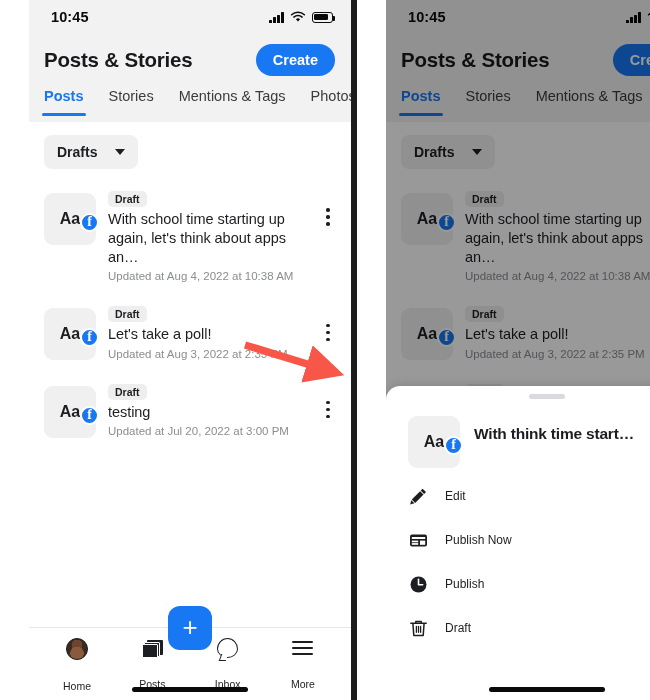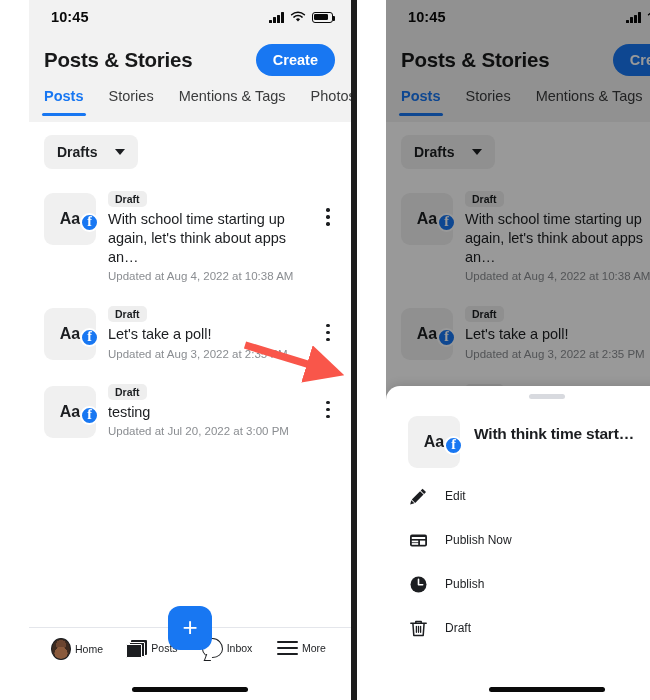--- a/index.html
+++ b/index.html
@@ -65,21 +65,21 @@
   .badge{display:inline-block;background:#eeeeee;border-radius:5px;font-size:10.5px;font-weight:bold;
          color:#1c1e21;padding:2px 7px;margin-bottom:3px;}
   .draft-title{font-size:14.5px;color:#1c1e21;line-height:1.32;letter-spacing:-.05px;}
   .draft-meta{font-size:11.5px;color:#8a8d91;margin-top:3px;}
   .kebab{flex:0 0 auto;width:18px;height:44px;display:flex;flex-direction:column;align-items:center;justify-content:center;gap:3.5px;margin-top:8px;cursor:pointer;}
   .kebab i{display:block;width:3.4px;height:3.4px;border-radius:50%;background:#1c1e21;}
 
   
   .bottomnav{position:absolute;left:0;right:0;bottom:0;height:72px;background:#fff;border-top:1px solid #e4e6eb;}
   .navrow{display:flex;align-items:flex-start;justify-content:space-between;padding:10px 22px 0;}
-  .navitem{width:52px;display:flex;align-items:center;gap:4px;cursor:pointer;}
+  .navitem{width:52px;display:flex;flex-direction:column;align-items:center;gap:20px;cursor:pointer;}
   .navlabel{font-size:10.5px;color:#1c1e21;}
   .avatar{width:22px;height:22px;border-radius:50%;background:
      radial-gradient(circle at 50% 72%, #8a5a3c 0 38%, transparent 39%),
      radial-gradient(circle at 50% 30%, #6b4530 0 30%, transparent 31%),
      #3d2a1f;border:1.5px solid #1c1e21;box-sizing:border-box;}
   .posts-ic{width:21px;height:20px;position:relative;}
   .posts-ic b{position:absolute;display:block;background:#1c1e21;}
   .posts-ic b:nth-child(1){left:5px;top:2px;width:16px;height:15px;border-radius:1px;}
   .posts-ic b:nth-child(2){left:2.5px;top:4px;width:16px;height:15px;border-radius:1px;border:1.5px solid #fff;box-sizing:border-box;}
   .posts-ic b:nth-child(3){left:0;top:6px;width:16px;height:14px;border-radius:1px;border:1.5px solid #fff;box-sizing:border-box;}

